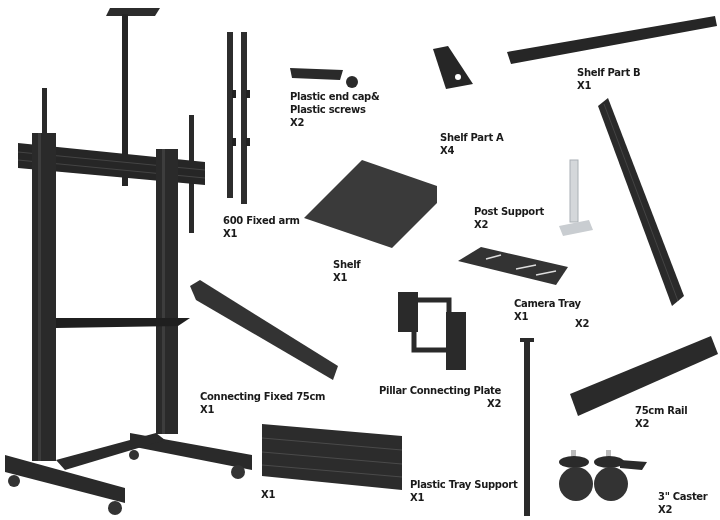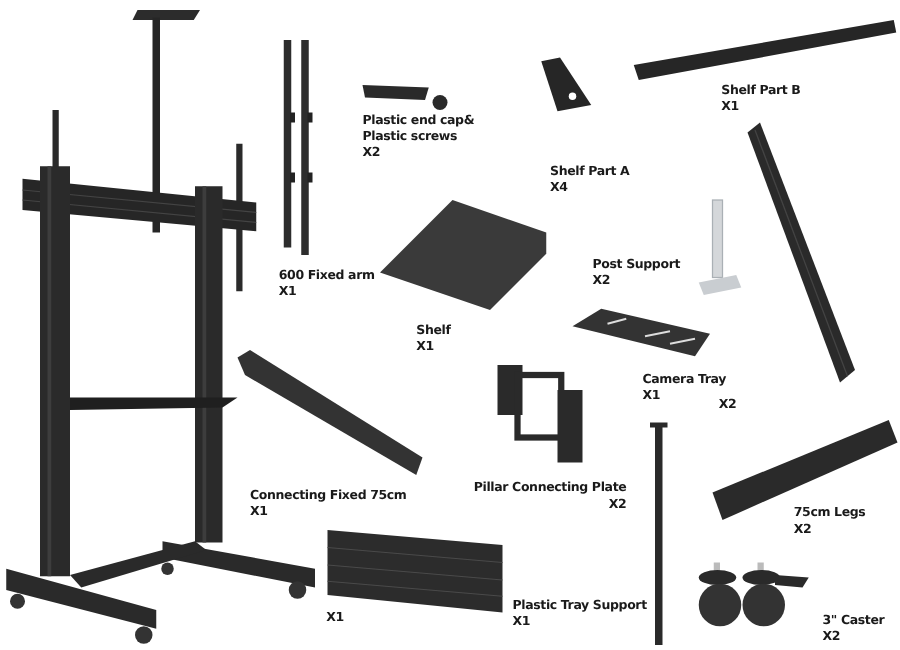--- a/index.html
+++ b/index.html
@@ -156,21 +156,21 @@
   <div>Connecting Fixed 75cm</div>
   <div>X1</div>
 </div>
 
 <div class="part" style="left:566px;top:332px;">
   <svg width="155" height="90">
     <polygon points="4,62 145,4 152,22 12,84" fill="#2a2a2a"></polygon>
   </svg>
 </div>
 <div class="label" style="left:635px;top:404px;">
-  <div>75cm Legs</div>
+  <div>75cm Rail</div>
   <div>X2</div>
 </div>
 
 <div class="part" style="left:260px;top:422px;">
   <svg width="145" height="70">
     <polygon points="2,2 142,14 142,68 2,54" fill="#2c2c2c"></polygon>
     <line x1="2" y1="16" x2="142" y2="28" stroke="#4a4a4a"></line>
     <line x1="2" y1="30" x2="142" y2="42" stroke="#4a4a4a"></line>
     <line x1="2" y1="43" x2="142" y2="55" stroke="#4a4a4a"></line>
   </svg>

